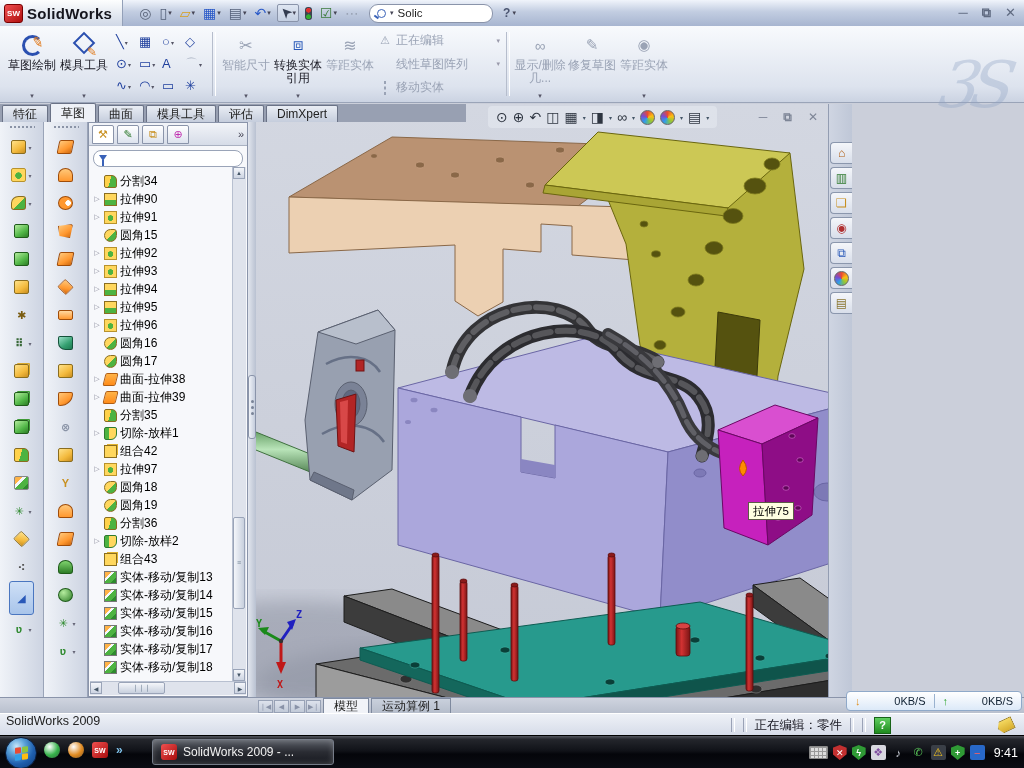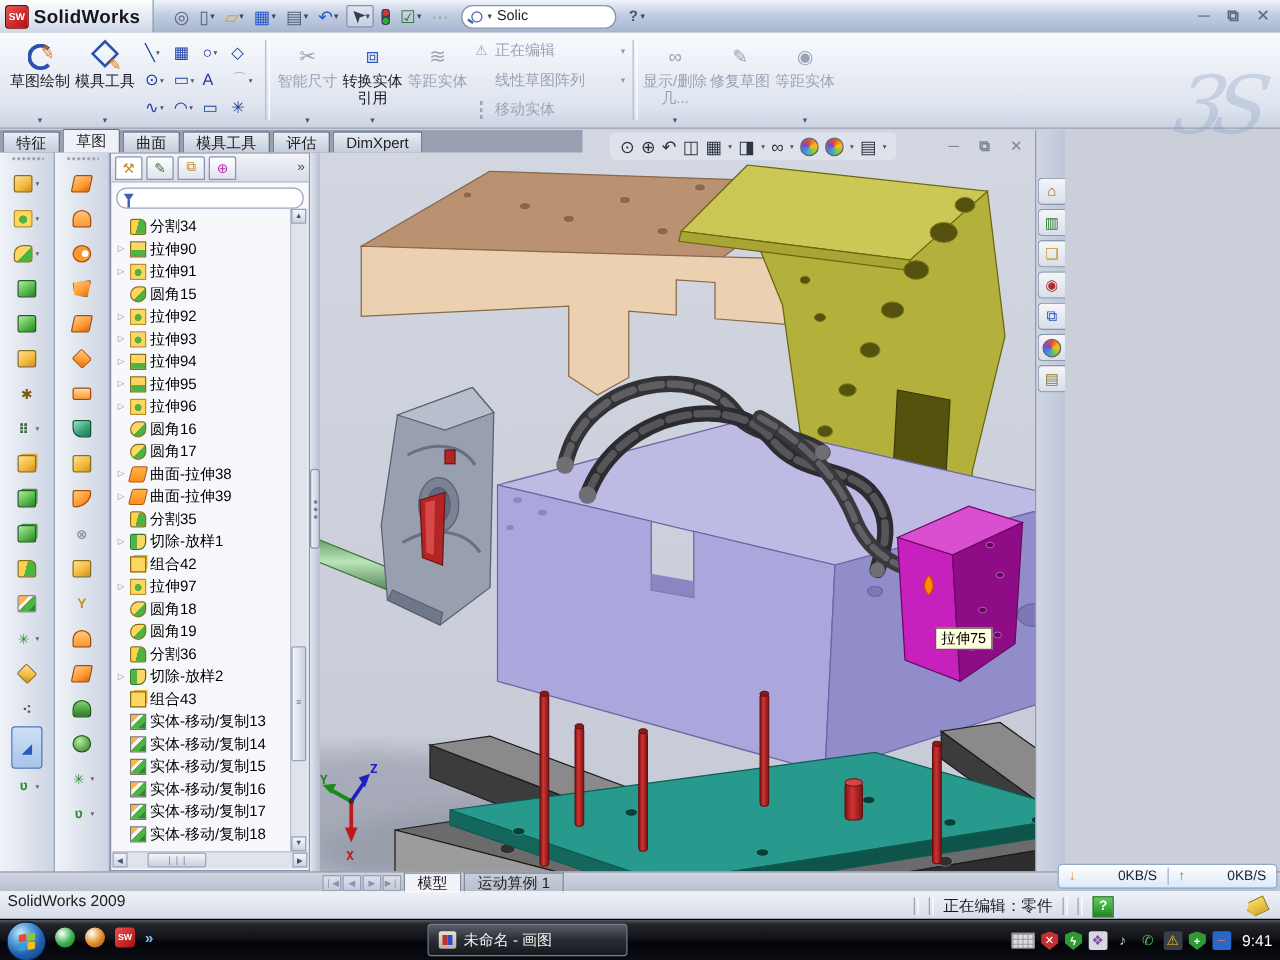--- a/index.html
+++ b/index.html
@@ -987,23 +987,23 @@
           <i style="background:#2f9fe8;"></i>
           <i style="background:#fdbe11;"></i>
       </span>
     </div>
     <div class="ql" id="quicklaunch">
         <span class="ball" style="background: radial-gradient(circle at 35% 30%, rgb(255, 255, 255) 0%, rgb(53, 178, 74) 55%, rgb(51, 51, 51) 130%);"></span>
         <span class="ball" style="background: radial-gradient(circle at 35% 30%, rgb(255, 255, 255) 0%, rgb(224, 138, 32) 55%, rgb(51, 51, 51) 130%);"></span>
         <span class="swsq">SW</span>
         <span class="qlchev">»</span>
       </div>
-    <div class="tkbtn" style="left:342px;width:160px;">
-      <span class="paintic"></span>
-      <span>未命名 - 画图</span>
+    <div class="tkbtn active" style="left:152px;width:182px;">
+      <span class="swsq">SW</span>
+      <span>SolidWorks 2009 - ...</span>
     </div>
     <div class="tray" id="tray">
         <span class="kb"></span>
         <span class="sh" style="background: rgb(194, 48, 48);">✕</span>
         <span class="sh" style="background: rgb(47, 154, 53);">ϟ</span>
         <span class="sq" style="background: rgb(216, 216, 224); color: rgb(128, 80, 160);">❖</span>
         <span class="sq" style="background: transparent; color: rgb(207, 212, 221);">♪</span>
         <span class="sq" style="background: transparent; color: rgb(88, 193, 88);">✆</span>
         <span class="sq" style="background: rgb(58, 63, 71); color: rgb(240, 192, 32);">⚠</span>
         <span class="sh" style="background: rgb(47, 154, 53);">+</span>

